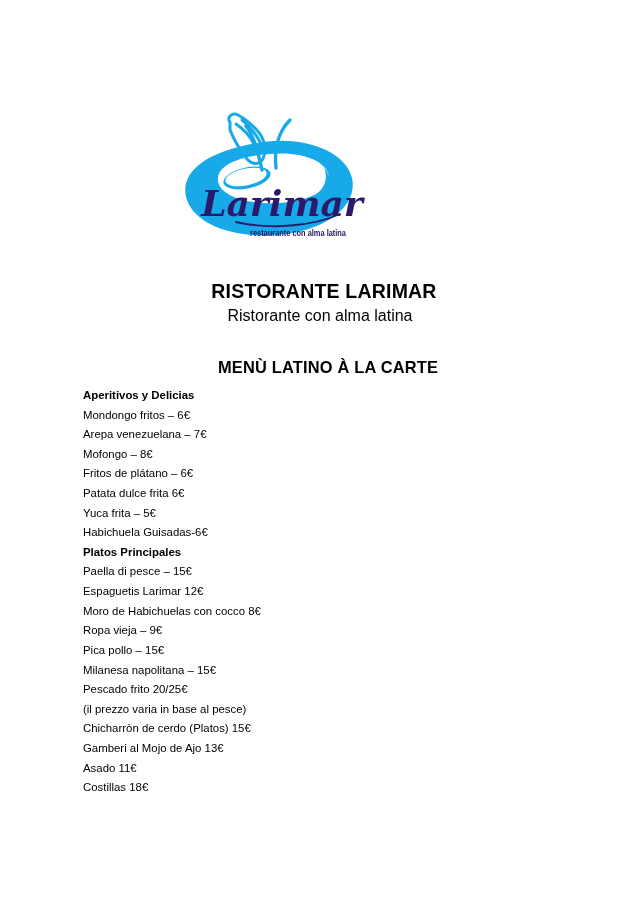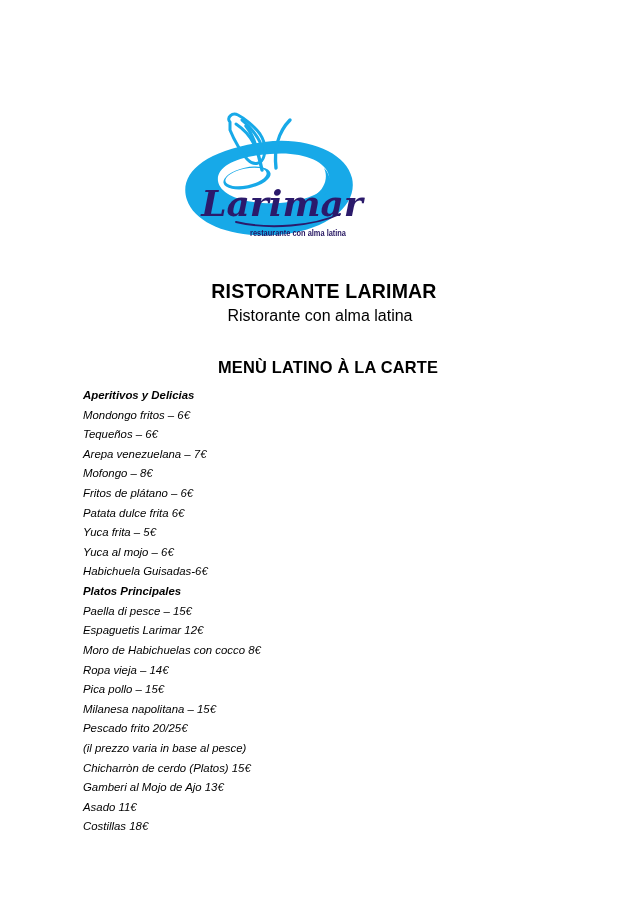--- a/index.html
+++ b/index.html
@@ -65,21 +65,20 @@
     line-height: 1.2;
     margin: 8px;
   }
 
   
   .menu-body {
     position: absolute;
     left: 83px;
     top: 386px;
     width: 470px;
-    font-style: italic;
   }
   .menu-line {
     font-size: 11.4px;
     line-height: 19.62px;
     height: 19.62px;
     white-space: nowrap;
     color: #000000;
   }
   .menu-line.section {
     font-weight: bold;
@@ -144,33 +143,31 @@
 
 <h1 class="doc-title">RISTORANTE LARIMAR</h1>
 
 <p class="doc-subtitle">Ristorante con alma latina</p>
 
 <h2 class="menu-title">MENÙ LATINO À LA CARTE</h2>
 
 <div class="menu-body" id="menu-body">
     <div class="menu-line section">Aperitivos y Delicias</div>
     <div class="menu-line">Mondongo fritos – 6€</div>
-    <div class="menu-line">Tequeños – 6€</div>
     <div class="menu-line">Arepa venezuelana – 7€</div>
     <div class="menu-line">Mofongo – 8€</div>
     <div class="menu-line">Fritos de plátano – 6€</div>
     <div class="menu-line">Patata dulce frita 6€</div>
     <div class="menu-line">Yuca frita – 5€</div>
-    <div class="menu-line">Yuca al mojo – 6€</div>
     <div class="menu-line">Habichuela Guisadas-6€</div>
     <div class="menu-line section">Platos Principales</div>
     <div class="menu-line">Paella di pesce – 15€</div>
     <div class="menu-line">Espaguetis Larimar 12€</div>
     <div class="menu-line">Moro de Habichuelas con cocco 8€</div>
-    <div class="menu-line">Ropa vieja – 14€</div>
+    <div class="menu-line">Ropa vieja – 9€</div>
     <div class="menu-line">Pica pollo – 15€</div>
     <div class="menu-line">Milanesa napolitana – 15€</div>
     <div class="menu-line">Pescado frito 20/25€</div>
     <div class="menu-line">(il prezzo varia in base al pesce)</div>
     <div class="menu-line">Chicharròn de cerdo (Platos) 15€</div>
     <div class="menu-line">Gamberi al Mojo de Ajo 13€</div>
     <div class="menu-line">Asado 11€</div>
     <div class="menu-line">Costillas 18€</div>
   </div>
 

